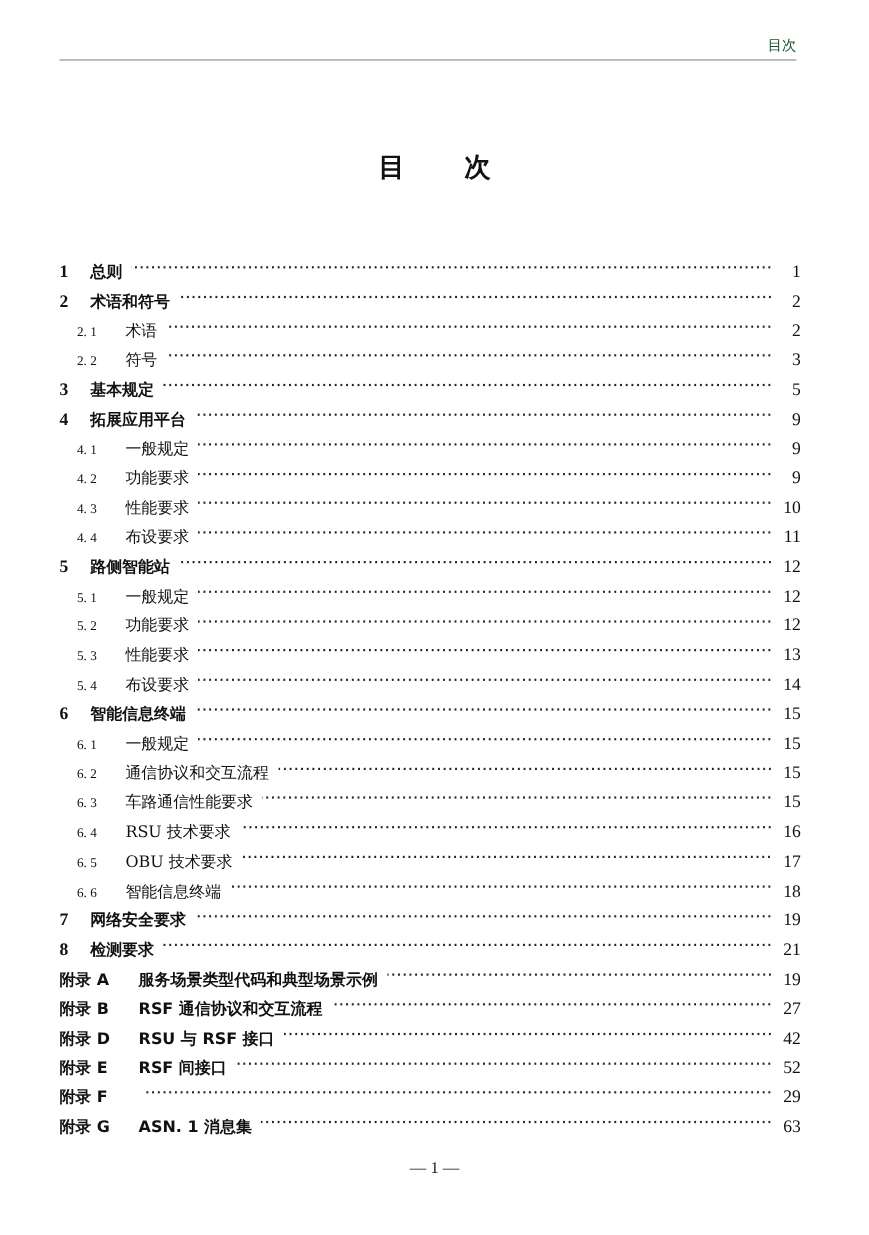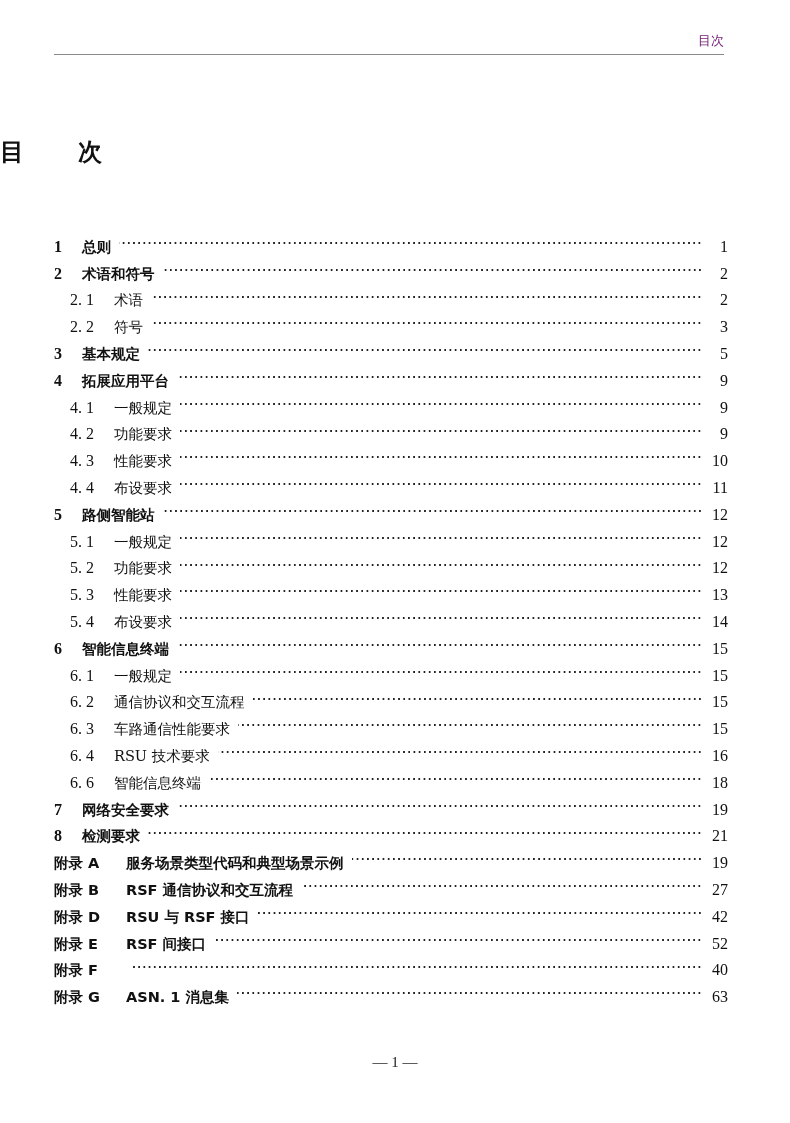--- a/index.html
+++ b/index.html
@@ -22,28 +22,29 @@
       width: 670px;
       height: 24px;
       border-bottom: 1px solid #8a8a8a;
     }
     .running-header-text {
       position: absolute;
       right: 0;
       top: 2px;
       font-family: Liberation Sans, sans-serif;
       font-size: 13px;
-      color: #701a75;
+      color: #14532d;
       letter-spacing: 0px;
     }
     .page-title {
       position: absolute;
       left: 0;
       top: 136px;
       width: 790px;
+      text-align: center;
       font-family: "DejaVu Sans", "Liberation Sans", sans-serif;
       font-weight: bold;
       font-size: 24px;
       letter-spacing: 0;
     }
     .page-title span { display: inline-block; }
     .page-title .gap { width: 54px; }
     .toc {
       position: absolute;
       left: 54px;
@@ -57,21 +58,21 @@
       display: flex;
       align-items: baseline;
       height: 26.8px;
       line-height: 26.8px;
       font-size: 15px;
       white-space: nowrap;
     }
     .toc-row.level-1 { font-family: "DejaVu Sans", "Liberation Sans", sans-serif; font-weight: bold; font-size: 14.5px; }
     .toc-row.level-1 .num { font-family: "Liberation Serif", "DejaVu Serif", serif; font-weight: bold; font-size: 16px; }
     .toc-row.level-2 { padding-left: 16px; font-family: "DejaVu Serif", "Liberation Serif", serif; font-size: 14.5px; }
-    .toc-row.level-2 .num { font-family: "Liberation Serif", serif; font-size: 16px; }
+    .toc-row.level-2 .num { font-family: "Liberation Serif", serif; font-size: 12px; }
     .toc-row.appendix { font-family: "DejaVu Sans", "Liberation Sans", sans-serif; font-weight: bold; font-size: 14.5px; }
     .num {
       display: inline-block;
       flex: 0 0 auto;
     }
     .level-1 .num { width: 28px; }
     .level-2 .num { width: 44px; }
     .appendix .num { width: 72px; }
     .title {
       flex: 0 0 auto;
@@ -240,20 +241,26 @@
       <span class="leader"></span>
       <span class="page">15</span>
     </li>
     <li class="toc-row level-2">
       <span class="num">6. 4</span>
       <span class="title">RSU 技术要求</span>
       <span class="leader"></span>
       <span class="page">16</span>
     </li>
     <li class="toc-row level-2">
+      <span class="num">6. 5</span>
+      <span class="title">OBU 技术要求</span>
+      <span class="leader"></span>
+      <span class="page">17</span>
+    </li>
+    <li class="toc-row level-2">
       <span class="num">6. 6</span>
       <span class="title">智能信息终端</span>
       <span class="leader"></span>
       <span class="page">18</span>
     </li>
     <li class="toc-row level-1">
       <span class="num">7</span>
       <span class="title">网络安全要求</span>
       <span class="leader"></span>
       <span class="page">19</span>
@@ -284,21 +291,21 @@
     </li>
     <li class="toc-row appendix">
       <span class="num">附录 E</span>
       <span class="title">RSF 间接口</span>
       <span class="leader"></span>
       <span class="page">52</span>
     </li>
     <li class="toc-row appendix">
       <span class="num">附录 F</span>
       <span class="leader"></span>
-      <span class="page">40</span>
+      <span class="page">29</span>
     </li>
     <li class="toc-row appendix">
       <span class="num">附录 G</span>
       <span class="title">ASN. 1 消息集</span>
       <span class="leader"></span>
       <span class="page">63</span>
     </li>
   </ul>
 
 <div class="footer-page">— 1 —</div>

